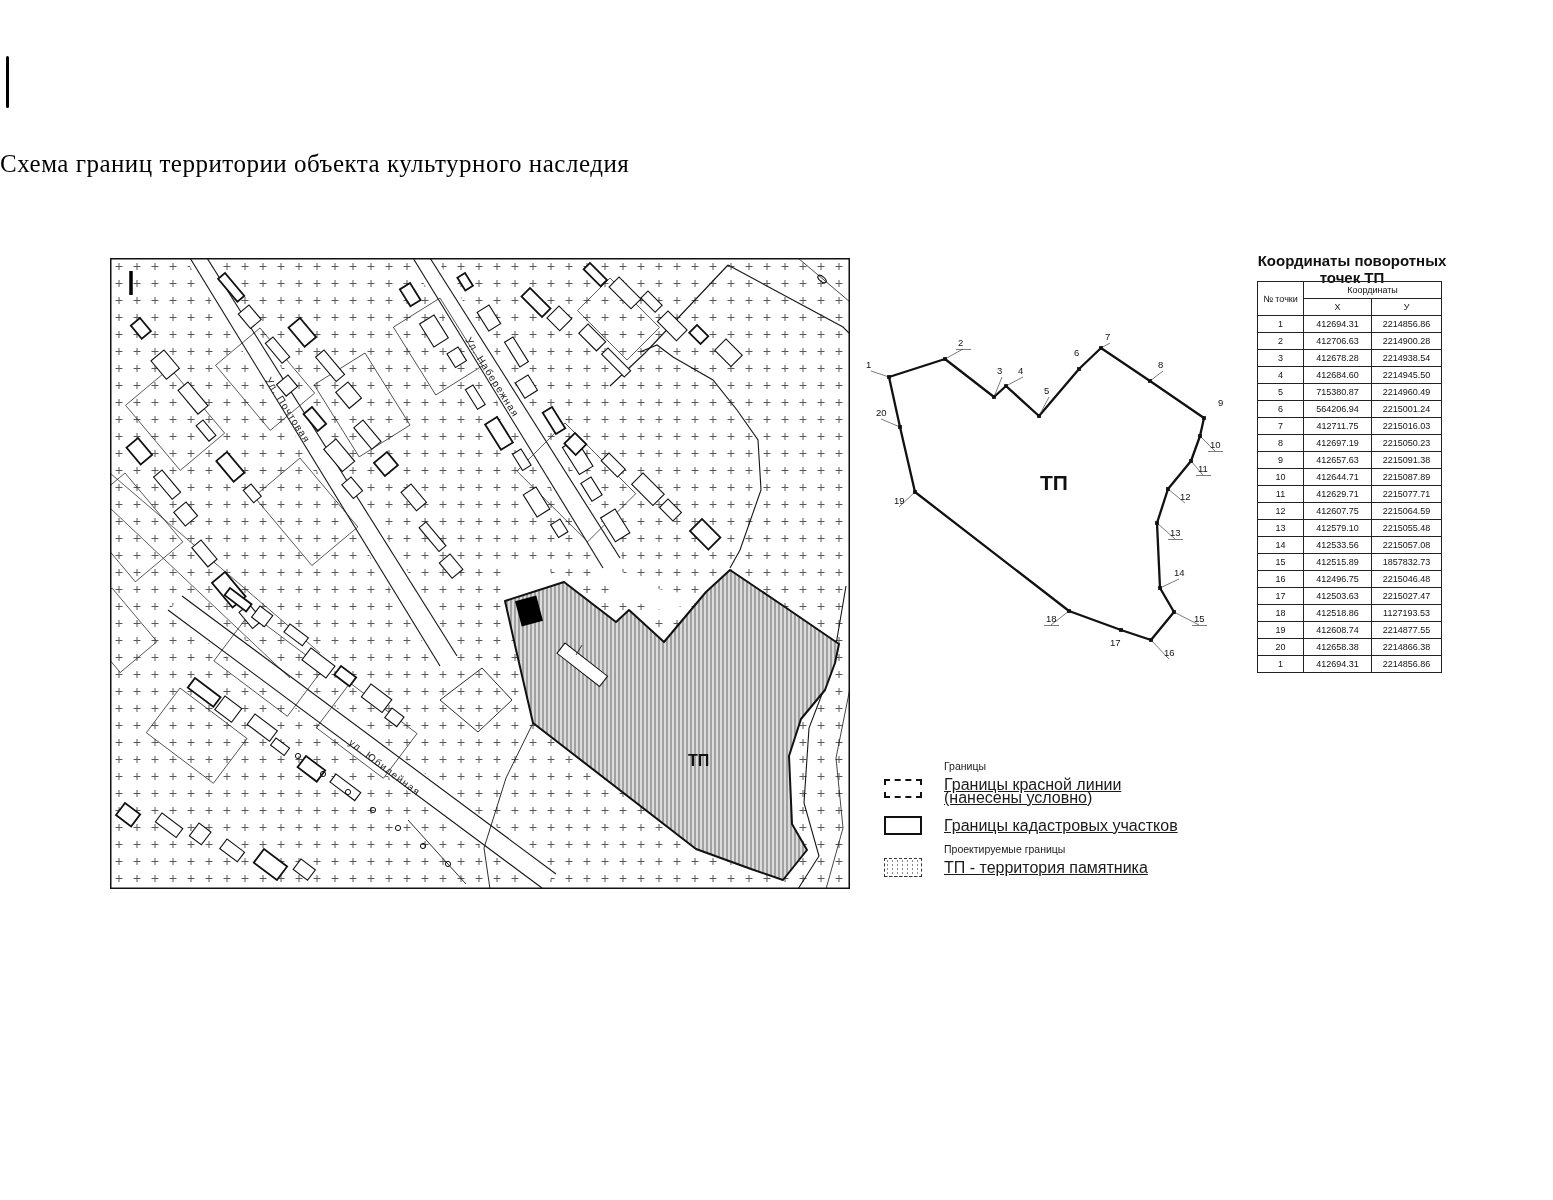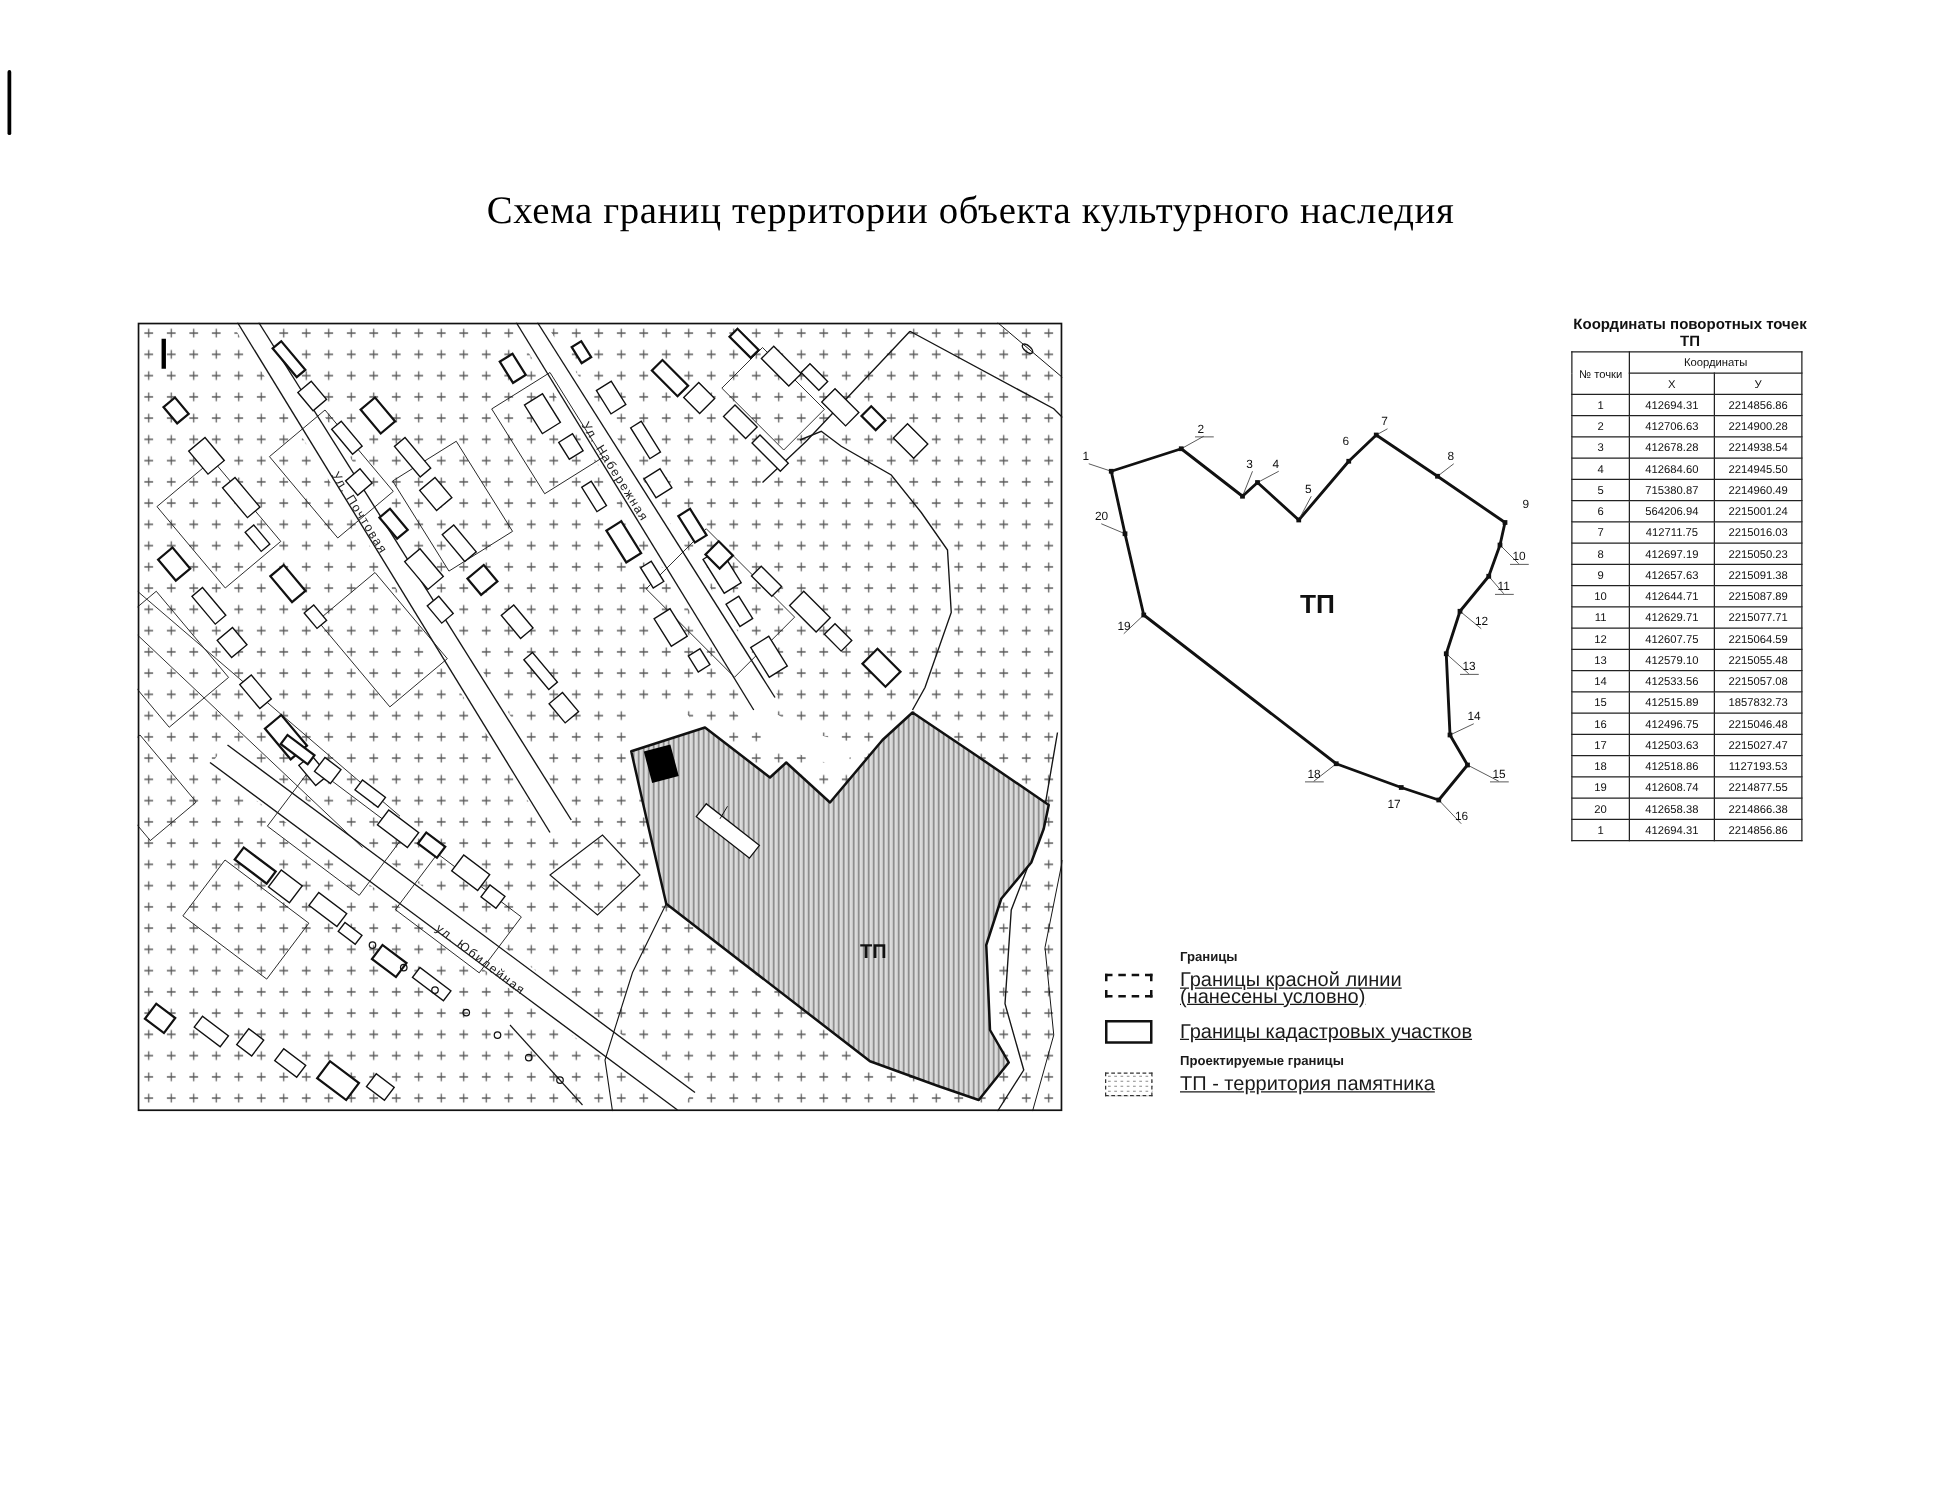--- a/index.html
+++ b/index.html
@@ -1,33 +1,33 @@
 <!DOCTYPE html>
 <html><head>
 <meta charset="utf-8">
 <style>
   html,body{margin:0;padding:0;background:#fff;}
   #page{position:relative;width:1553px;height:1200px;background:#fff;overflow:hidden;
         font-family:"Liberation Sans",sans-serif;color:#111;}
   .abs{position:absolute;}
-  #doc-title{left:0;top:150px;width:1553px;text-align:center;
-             font-family:"Liberation Serif",serif;font-size:31px;letter-spacing:.5px;color:#000;}
+  #doc-title{left:0;top:150px;width:1553px;
+             font-family:"Liberation Serif",serif;font-size:25px;letter-spacing:.5px;color:#000;}
   #edge-artifact{left:6px;top:56px;width:3px;height:52px;background:#000;border-radius:2px;}
   
   #diagram-header{left:855px;top:248px;width:400px;text-align:center;
                   font-size:10.5px;font-weight:bold;line-height:13px;color:#1a1a1a;}
   
-  #table-title{left:1252px;top:252px;width:200px;text-align:center;font-size:12px;font-weight:bold;}
+  #table-title{left:1252px;top:252px;width:200px;text-align:center;font-size:15px;font-weight:bold;}
   #coords-table-wrap{left:1257px;top:281px;}
   table.ctable{border-collapse:collapse;table-layout:fixed;}
   table.ctable th,table.ctable td{border:1px solid #222;font:9px "Liberation Sans",sans-serif;
       font-weight:normal;text-align:center;vertical-align:middle;padding:3px 0;color:#111;}
   col.c1{width:46px}col.c2{width:68px}col.c3{width:70px}
   
-  .leg-head{font-size:10.5px;font-weight:bold;color:#1a1a1a;text-align:center;}
+  .leg-head{font-size:10.5px;font-weight:normal;color:#1a1a1a;text-align:center;}
   .leg-label{font-size:16px;line-height:12.5px;color:#1a1a1a;text-decoration:underline;}
   .leg-box{width:38px;height:19px;box-sizing:border-box;background:#fff;}
   #leg-box-red{border:2px dashed #111;}
   #leg-box-cad{border:2px solid #111;}
   #leg-box-tp{border:1.5px dashed #333;
      background-image:radial-gradient(#8a8a8a .8px,transparent .95px);background-size:5px 4px;}
   svg text{font-family:"Liberation Sans",sans-serif;}
 </style>
 </head>
 <body>

